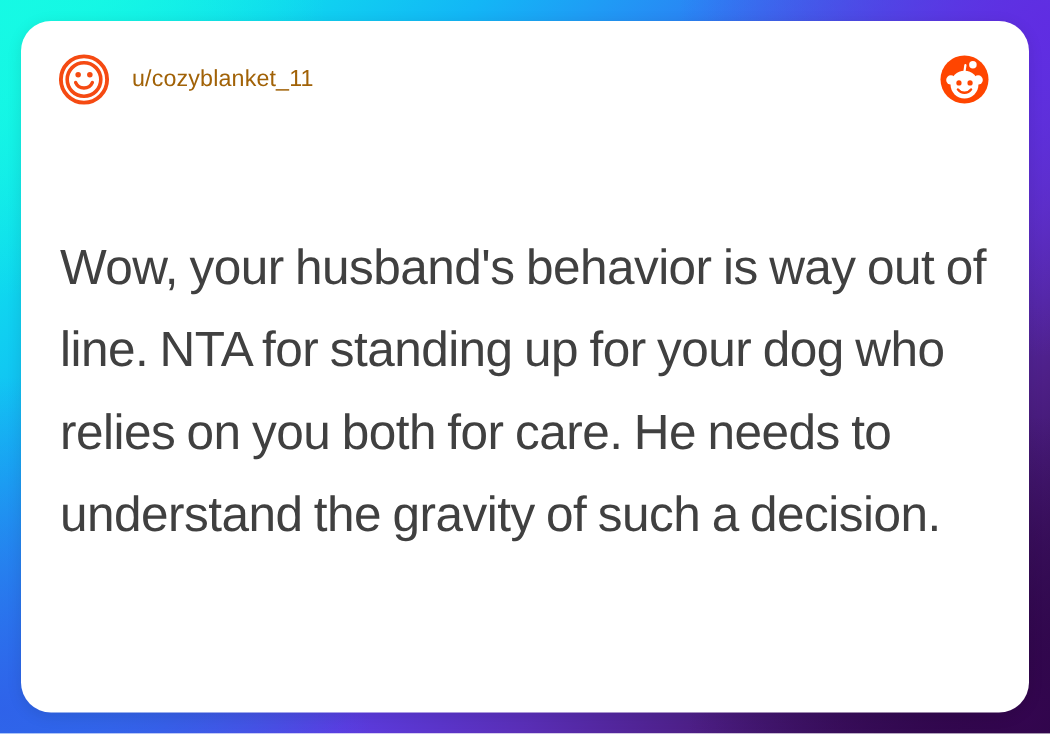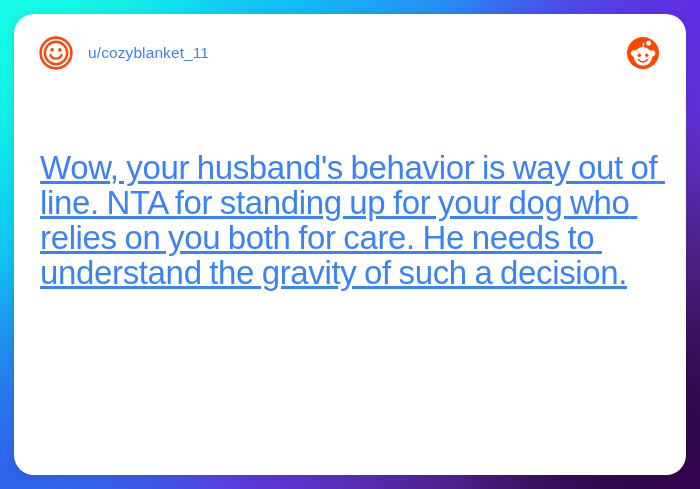--- a/index.html
+++ b/index.html
@@ -87,47 +87,46 @@
   .avatar {
     width: 36px;
     height: 36px;
     flex: 0 0 36px;
     display: block;
   }
 
   .username {
     margin-left: 14px;
     font-size: 15.5px;
-    color: #3b82f6;
+    color: #a16207;
     letter-spacing: 0.1px;
     white-space: nowrap;
   }
 
   .spacer { flex: 1 1 auto; }
 
   .snoo {
     width: 34px;
     height: 34px;
     flex: 0 0 34px;
     display: block;
   }
 
   #comment-body {
     position: absolute;
     left: 26px;
     right: 22px;
     top: 136px;
     font-size: 33px;
-    line-height: 35px;
-    color: #3b82f6;
+    line-height: 55px;
+    color: #404040;
     letter-spacing: -0.35px;
     word-spacing: -1.2px;
     font-weight: 400;
     white-space: pre-wrap;
-    text-decoration: underline;
   }
 </style>
 </head>
 <body>
 
 <div id="canvas">
   <div class="tint tint-tl"></div>
   <div class="tint tint-tr"></div>
   <div class="tint tint-bl"></div>
   <div class="tint tint-br"></div>

